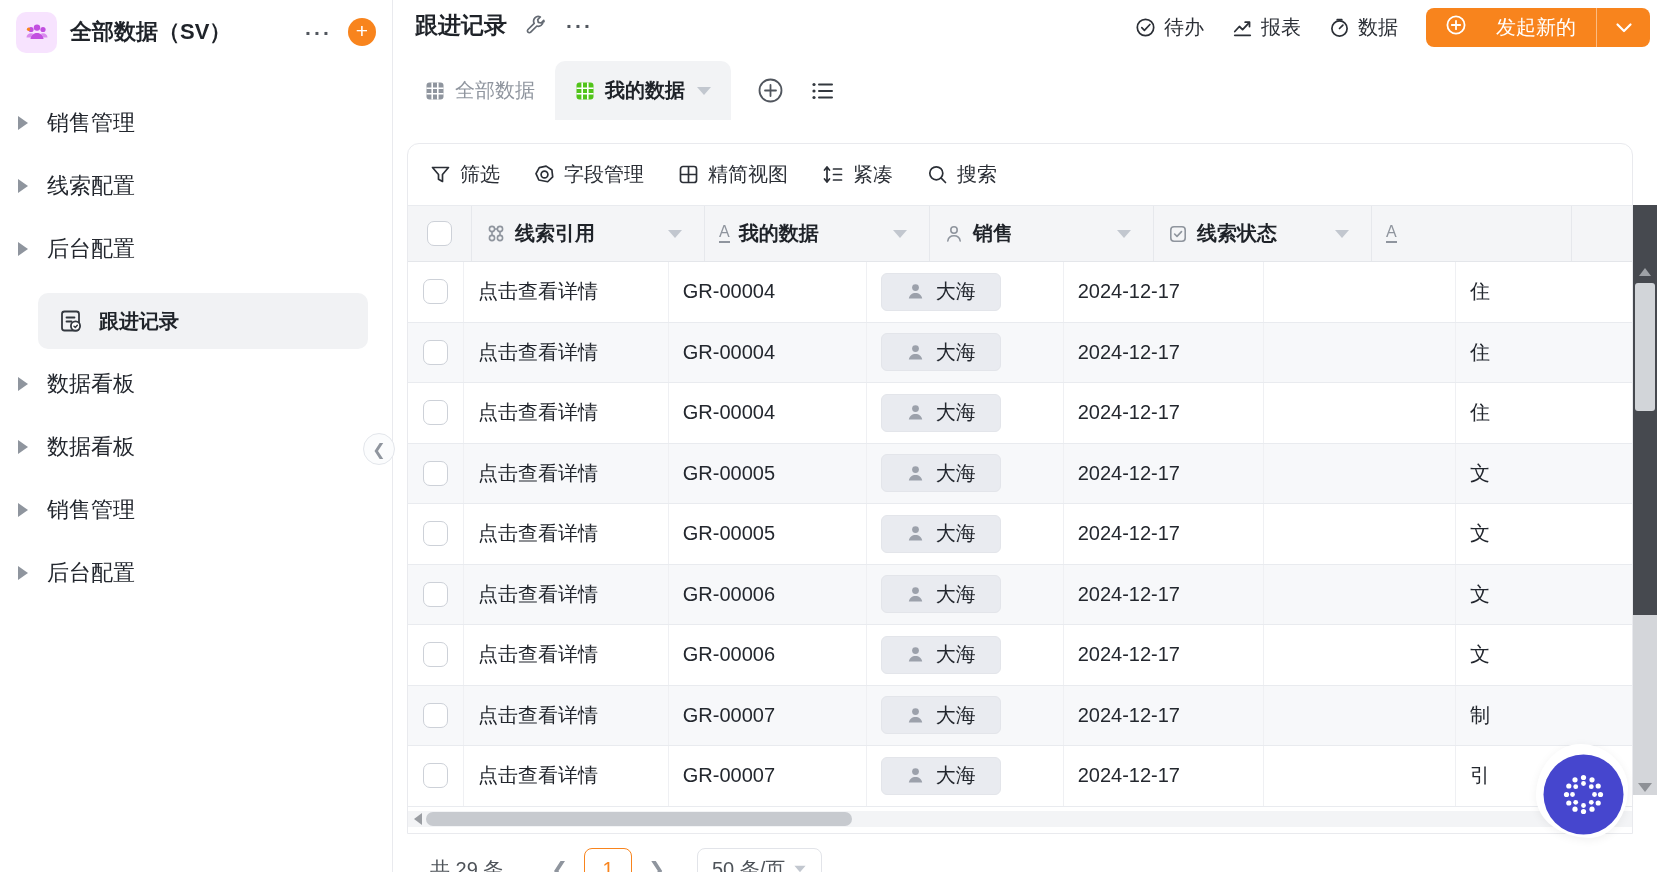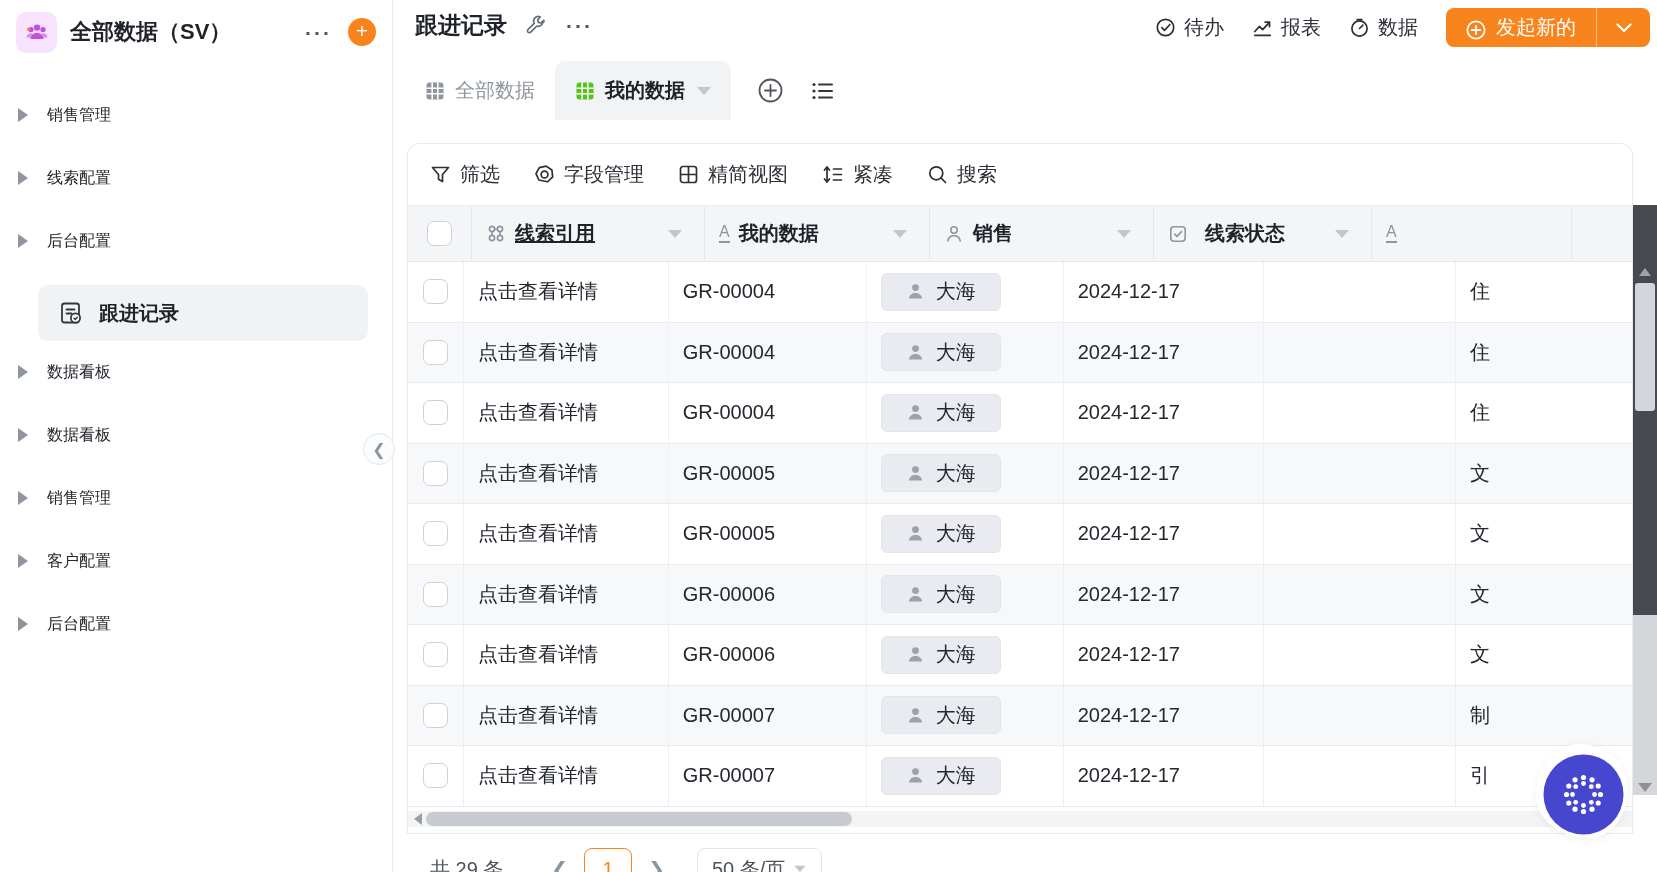--- a/index.html
+++ b/index.html
@@ -9,36 +9,36 @@
     -webkit-font-smoothing:antialiased;
   }
   
   .sidebar{position:absolute;left:0;top:0;width:392px;height:872px;background:#fff;border-right:1px solid #E9EAEE;}
   .side-header{position:absolute;left:16px;top:11px;width:360px;height:42px;display:flex;align-items:center;}
   .app-logo{width:41px;height:41px;border-radius:10px;background:#F7E3FE;display:flex;align-items:center;justify-content:center;flex:0 0 auto;}
   .app-title{font-size:22px;font-weight:bold;margin-left:13px;white-space:nowrap;flex:1 1 auto;}
   .dots{color:#51565E;font-size:21px;font-weight:bold;letter-spacing:2px;line-height:1;cursor:pointer;}
   .side-add{width:28px;height:28px;border-radius:50%;background:#F8841D;color:#fff;font-size:21px;line-height:26px;text-align:center;margin-left:16px;flex:0 0 auto;cursor:pointer;}
   .side-list{position:absolute;left:0;top:88px;width:392px;}
-  .side-item{height:38px;display:flex;align-items:center;margin:8px 12px 25px 18px;font-size:16px;color:#23272E;cursor:pointer;text-align:center;}
+  .side-item{height:38px;display:flex;align-items:center;margin:16px 12px 25px 18px;font-size:22px;color:#23272E;cursor:pointer;text-align:center;}
   .caret-r{width:0;height:0;border-top:7px solid transparent;border-bottom:7px solid transparent;border-left:10px solid #8F959E;margin-right:19px;}
   .caret-d{width:0;height:0;border-left:7px solid transparent;border-right:7px solid transparent;border-top:10px solid #5F646B;margin-right:16px;margin-left:-2px;}
   .side-child{height:56px;margin:0 24px 12px 38px;background:#F1F2F4;border-radius:10px;display:flex;align-items:center;padding-left:20px;font-size:20px;font-weight:bold;cursor:pointer;}
   .side-child .ic{margin-right:14px;display:flex;}
   .collapse-btn{position:absolute;left:363px;top:433px;width:30px;height:30px;border-radius:50%;background:#FBFCFD;border:1px solid #E3E6EB;z-index:5;display:flex;align-items:center;justify-content:center;color:#8F959E;font-size:16px;cursor:pointer;}
   
   .page-title-wrap{position:absolute;left:415px;top:10px;display:flex;align-items:center;}
   .page-title{font-size:23px;font-weight:bold;}
   .page-title-wrap .wr{margin-left:17px;display:flex;cursor:pointer;}
   .page-title-wrap .dots{margin-left:20px;}
   .top-nav{position:absolute;right:7px;top:8px;display:flex;align-items:center;}
   .nav-item{display:flex;align-items:center;font-size:20px;color:#2B2F36;margin-right:28px;cursor:pointer;}
   .nav-item .ni{margin-right:8px;display:flex;}
   .primary-btn{height:39px;border-radius:8px;background:#F8841D;color:#fff;display:flex;align-items:center;overflow:hidden;cursor:pointer;}
-  .pb-main{display:flex;align-items:flex-end;font-size:20px;padding:0 20px 0 19px;}
+  .pb-main{display:flex;align-items:flex-start;font-size:20px;padding:0 20px 0 19px;gap:20px;}
   .pb-main .ni{margin-right:9px;display:flex;}
   .pb-split{width:1px;height:39px;background:rgba(255,255,255,.45);}
   .pb-caret{width:53px;display:flex;align-items:center;justify-content:center;height:39px;}
   
   .tabs{position:absolute;left:405px;top:61px;display:flex;align-items:center;height:59px;}
   .tab{height:59px;display:flex;align-items:center;padding:0 20px;font-size:20px;color:#8F959E;border-radius:10px 10px 0 0;cursor:pointer;}
   .tab .ic{margin-right:10px;display:flex;}
   .tab.active{background:#F2F3F5;color:#1F2329;font-weight:bold;}
   .chev{width:0;height:0;border-left:7px solid transparent;border-right:7px solid transparent;border-top:8px solid #C2C7CF;}
   .tab.active .chev{margin-left:12px;}
@@ -132,24 +132,20 @@
         <span class="caret-r"></span>
         <span>数据看板</span>
       </div>
       <div class="side-item">
         <span class="caret-r"></span>
         <span>数据看板</span>
       </div>
       <div class="side-item">
         <span class="caret-r"></span>
         <span>销售管理</span>
-      </div>
-      <div class="side-item">
-        <span class="caret-r"></span>
-        <span>客户配置</span>
       </div>
       <div class="side-item">
         <span class="caret-r"></span>
         <span>后台配置</span>
       </div>
     </div>
 </div>
 <div class="collapse-btn">❮</div>
 
 <div class="page-title-wrap">
@@ -295,21 +291,21 @@
             <path d="M14.2 14.2l4.3 4.3" stroke="#2B2F36" stroke-width="1.7" stroke-linecap="round"></path>
           </svg>
         </span>
         <span>搜索</span>
       </div>
     </div>
   <div class="thead" id="thead">
       <div class="th c-check" style="width: 64px;">
         <span class="cbx"></span>
       </div>
-      <div class="th" style="width: 233px; text-decoration: underline;">
+      <div class="th" style="width: 233px;">
         <span class="ic">
           <svg width="20" height="20" viewBox="0 0 20 20">
             <g fill="none" stroke="#8F959E" stroke-width="1.6">
               <circle cx="6" cy="5" r="2.6"></circle>
               <circle cx="14" cy="5" r="2.6"></circle>
               <circle cx="6" cy="14" r="2.6"></circle>
               <circle cx="14" cy="14" r="2.6"></circle>
               <path d="M8.6 5h2.8M6 7.6v3.8M14 7.6v3.8"></path>
             </g>
           </svg>
@@ -327,21 +323,21 @@
       <div class="th" style="width: 224px;">
         <span class="ic">
           <svg width="20" height="20" viewBox="0 0 20 20">
             <circle cx="10" cy="6" r="3.2" fill="none" stroke="#8F959E" stroke-width="1.6"></circle>
             <path d="M3.8 17c.5-3.4 3-5.3 6.2-5.3s5.7 1.9 6.2 5.3" fill="none" stroke="#8F959E" stroke-width="1.6" stroke-linecap="round"></path>
           </svg>
         </span>
         <span>销售</span>
         <span class="chev"></span>
       </div>
-      <div class="th" style="width: 218px; gap: 8px;">
+      <div class="th" style="width: 218px;">
         <span class="ic">
           <svg width="20" height="20" viewBox="0 0 20 20">
             <rect x="2.8" y="2.8" width="14.4" height="14.4" rx="3.2" fill="none" stroke="#8F959E" stroke-width="1.6"></rect>
             <path d="M6.6 10l2.4 2.4 4.5-4.8" fill="none" stroke="#8F959E" stroke-width="1.6" stroke-linecap="round" stroke-linejoin="round"></path>
           </svg>
         </span>
         <span>线索状态</span>
         <span class="chev"></span>
       </div>
       <div class="th" style="width: 200px;">

